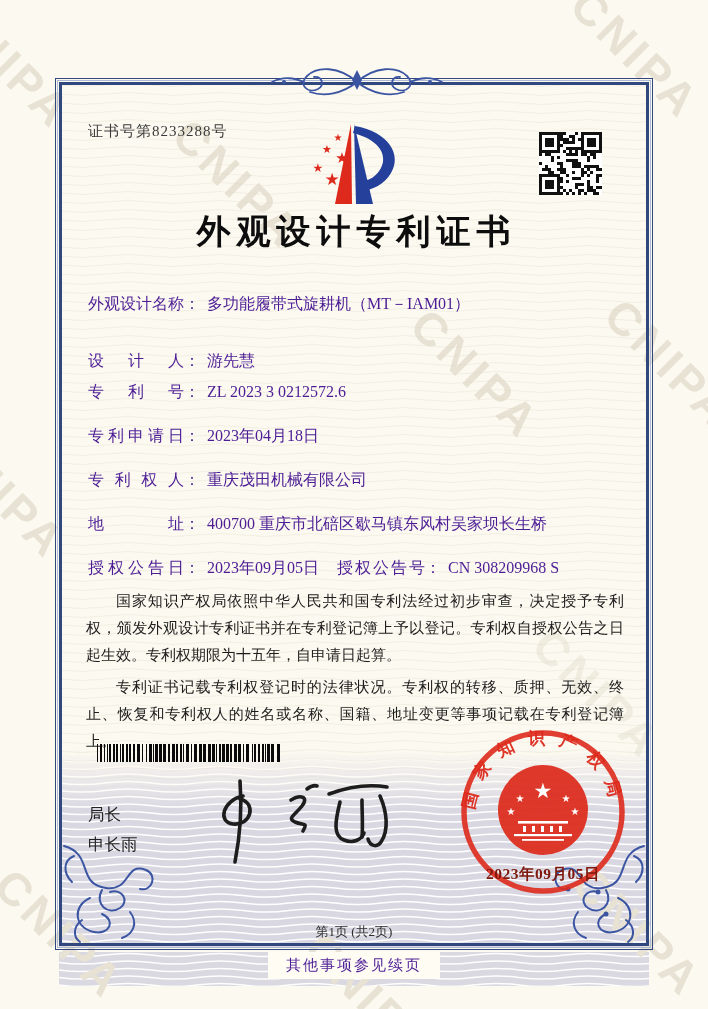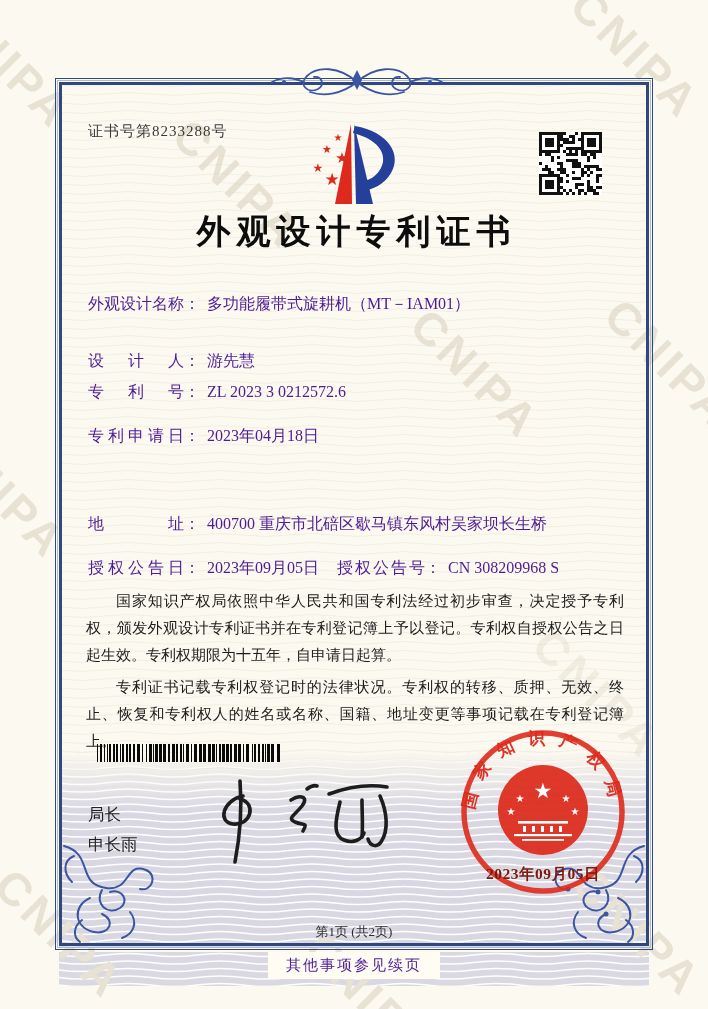--- a/index.html
+++ b/index.html
@@ -494,20 +494,23 @@
   </div>
   <div class="field-row" style="top:351px">
     <span class="flabel">设计人</span><span class="colon">：</span><span>游先慧</span>
   </div>
   <div class="field-row" style="top:382px">
     <span class="flabel">专利号</span><span class="colon">：</span><span>ZL 2023 3 0212572.6</span>
   </div>
   <div class="field-row" style="top:426px">
     <span class="flabel">专利申请日</span><span class="colon">：</span><span>2023年04月18日</span>
   </div>
+  <div class="field-row" style="top:470px">
+    <span class="flabel">专利权人</span><span class="colon">：</span><span>重庆茂田机械有限公司</span>
+  </div>
   <div class="field-row" style="top:514px">
     <span class="flabel">地址</span><span class="colon">：</span><span>400700 重庆市北碚区歇马镇东风村吴家坝长生桥</span>
   </div>
   <div class="field-row" style="top:558px">
     <span class="flabel">授权公告日</span><span class="colon">：</span><span>2023年09月05日</span>
     <span class="fpair2">
       <span class="flabel sm">授权公告号</span><span class="colon">：</span><span>CN 308209968 S</span>
     </span>
   </div>
 

